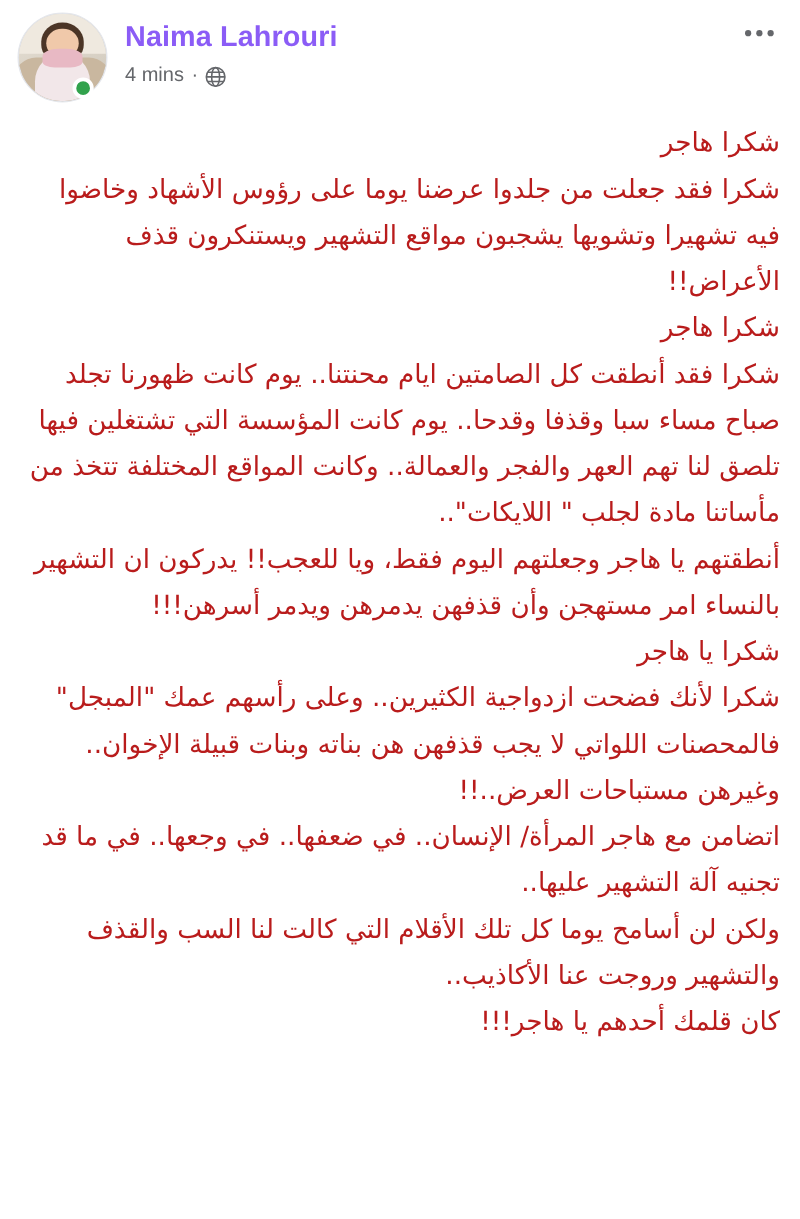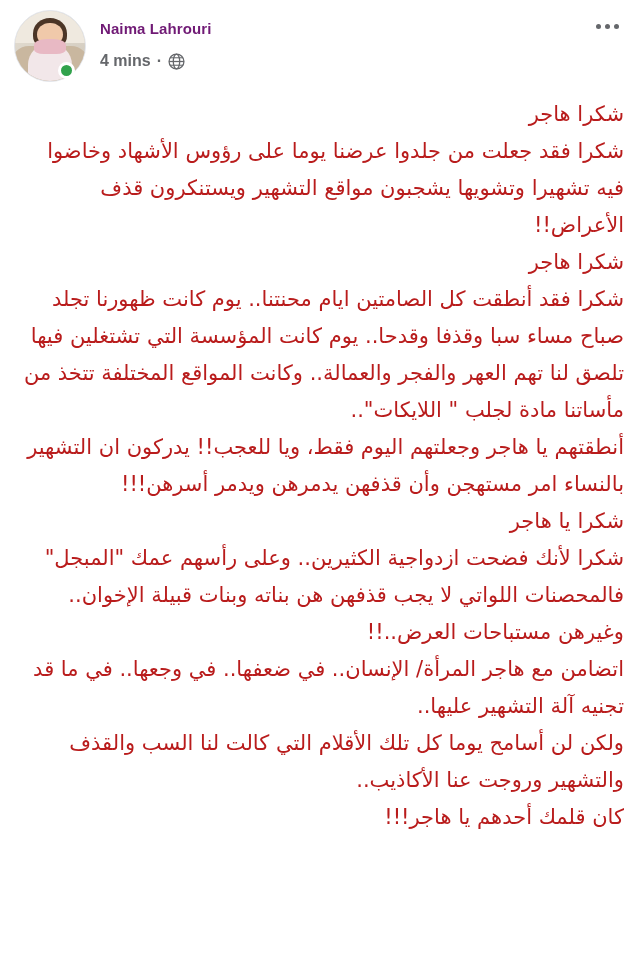--- a/index.html
+++ b/index.html
@@ -109,36 +109,35 @@
   }
 
   .header-text {
     padding-left: 14px;
     padding-top: 6px;
     flex: 1 1 auto;
     min-width: 0;
   }
 
   .author-name {
-    font-size: 15px;
+    font-size: 23px;
     font-weight: bold;
     line-height: 26px;
-    color: #701a75;
+    color: #8b5cf6;
     letter-spacing: 0.1px;
   }
 
   .meta-row {
     display: flex;
     align-items: center;
     gap: 6px;
     margin-top: 9px;
     color: #65676b;
     font-size: 16px;
     line-height: 20px;
-    font-weight: bold;
   }
   .meta-sep { color: #65676b; }
 
   .globe-icon {
     display: inline-block;
     width: 17px;
     height: 17px;
     line-height: 0;
   }
 

